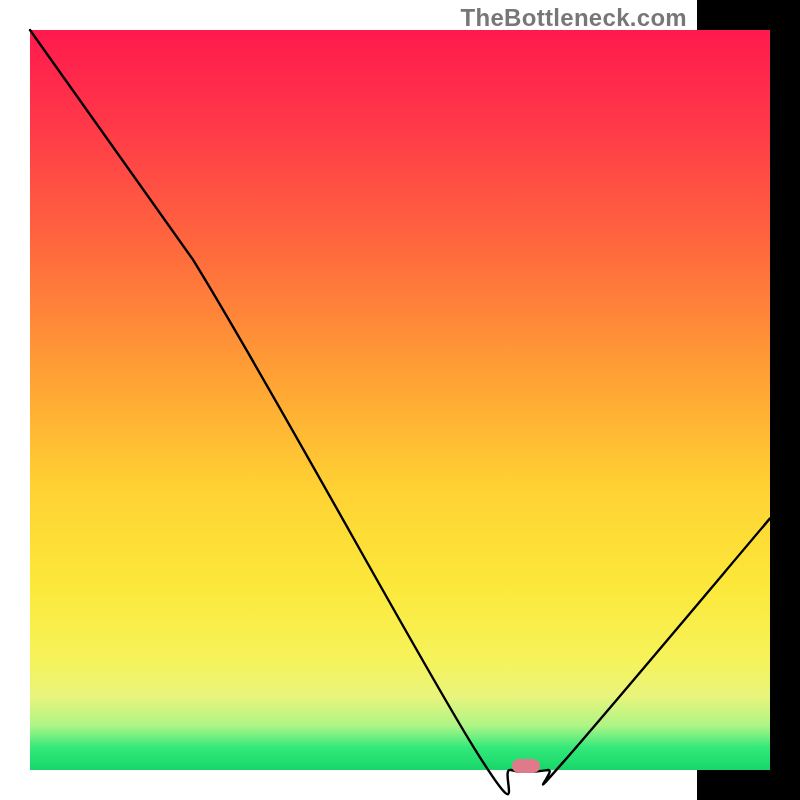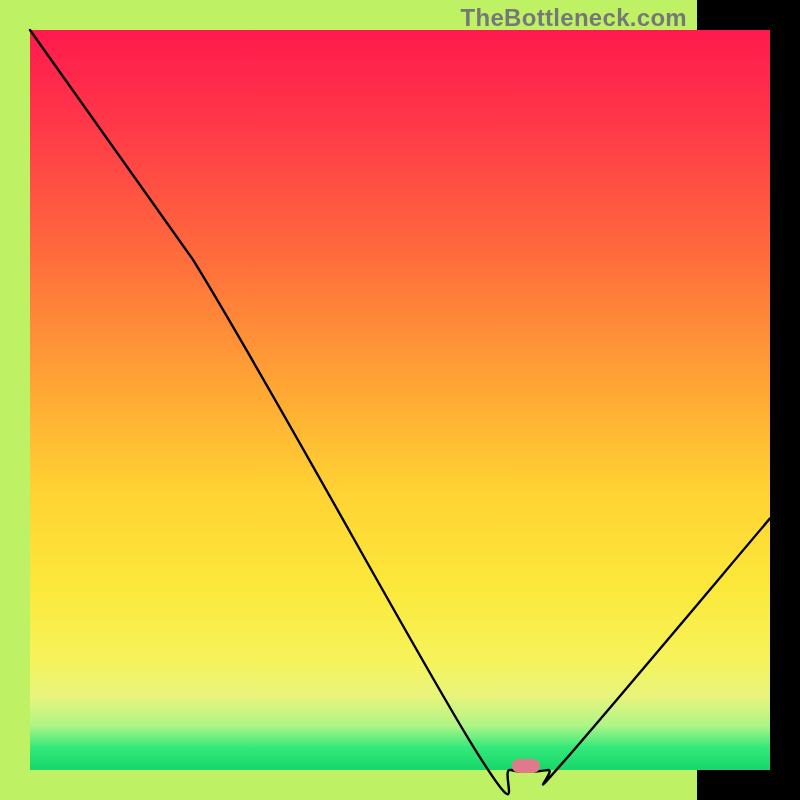--- a/index.html
+++ b/index.html
@@ -7,21 +7,21 @@
     padding: 0;
     width: 800px;
     height: 800px;
     background: #000;
     font-family: Arial, Helvetica, sans-serif;
   }
   .frame {
     position: relative;
     width: 697px;
     height: 800px;
-    background: #bef264;
+    background: #ffffff;
   }
   .watermark {
     position: absolute;
     top: 4px;
     right: 10px;
     color: #777;
     font-size: 24px;
     font-weight: 600;
     letter-spacing: 0.3px;
     z-index: 5;

